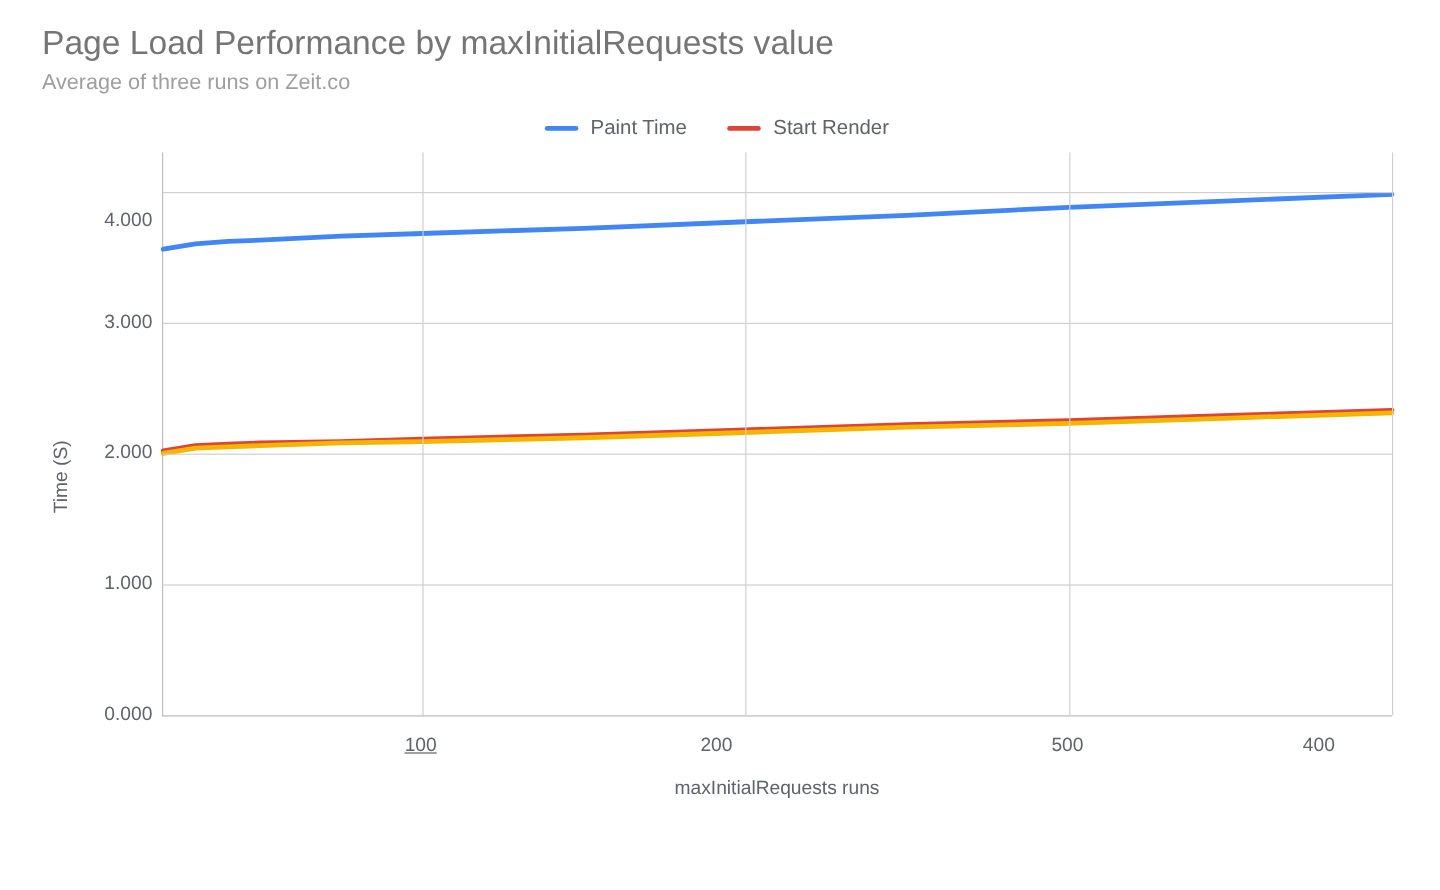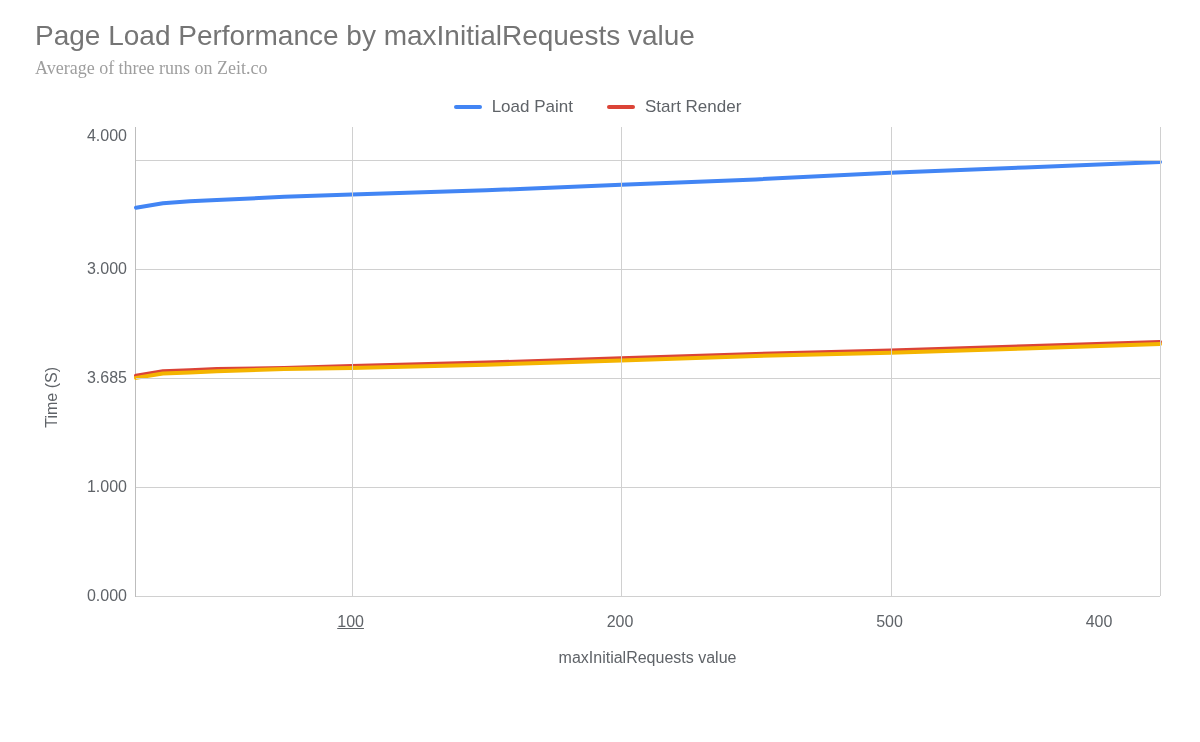--- a/index.html
+++ b/index.html
@@ -22,21 +22,20 @@
     font-size: 28px;
     color: #757575;
     font-weight: 400;
     margin: 0 0 6px 0;
   }
   .subtitle {
     font-size: 18px;
     color: #9e9e9e;
     font-weight: 400;
     margin: 0 0 18px 0;
-    font-family: Liberation Serif, serif;
   }
   .legend {
     display: flex;
     justify-content: center;
     gap: 34px;
     margin-bottom: 10px;
   }
   .legend-item {
     display: flex;
     align-items: center;
@@ -129,39 +128,39 @@
 <body>
 
 <div class="chart-wrap">
 
   <h1 class="title">Page Load Performance by maxInitialRequests value</h1>
   <div class="subtitle">Average of three runs on Zeit.co</div>
 
   <div class="legend">
     <div class="legend-item">
       <span class="legend-swatch" style="background:#4285f4"></span>
-      <span>Load Paint</span>
+      <span>Paint Time</span>
     </div>
     <div class="legend-item">
       <span class="legend-swatch" style="background:#db4437"></span>
       <span>Start Render</span>
     </div>
   </div>
 
   <div class="plot-outer">
     <div class="yaxis-label">Time (S)</div>
 
     <div class="right-col">
       <div style="display:flex; flex:1;">
         <div class="yaxis-ticks" id="yaxis-ticks" style="height: 469px;">
             <div class="yaxis-tick" style="bottom: 0px;">0.000</div>
             <div class="yaxis-tick" style="bottom: 109.07px; text-align: right;">1.000</div>
-            <div class="yaxis-tick" style="bottom: 218.14px;">3.685</div>
+            <div class="yaxis-tick" style="bottom: 218.14px;">2.000</div>
             <div class="yaxis-tick" style="bottom: 327.209px;">3.000</div>
-            <div class="yaxis-tick" style="bottom: 460px;">4.000</div>
+            <div class="yaxis-tick" style="bottom: 412px;">4.000</div>
           </div>
         <div class="plot-area" id="plot-area">
           <svg class="lines" id="lines-svg" preserveAspectRatio="none" viewBox="0 0 1024 469">
               <polyline points="0.0,80.7 26.9,76.3 53.9,74.2 80.8,73.1 148.2,69.8 215.6,67.6 350.3,63.3 485.1,57.8 619.8,52.4 754.5,45.8 889.3,40.4 1024.0,34.9" fill="none" stroke="#4285f4" stroke-width="4" stroke-linecap="round" stroke-linejoin="round"></polyline>
               <polyline points="0.0,248.7 26.9,244.3 53.9,243.2 80.8,242.1 148.2,241.0 215.6,238.9 350.3,235.6 485.1,231.2 619.8,226.9 754.5,223.6 889.3,219.2 1024.0,214.9" fill="none" stroke="#db4437" stroke-width="4" stroke-linecap="round" stroke-linejoin="round"></polyline>
               <polyline points="0.0,250.9 26.9,246.5 53.9,245.4 80.8,244.3 148.2,242.1 215.6,241.0 350.3,237.8 485.1,233.4 619.8,229.0 754.5,225.8 889.3,221.4 1024.0,217.0" fill="none" stroke="#f4b400" stroke-width="4" stroke-linecap="round" stroke-linejoin="round"></polyline>
             </svg>
         <div class="grid-h" style="top: 469px;"></div>
             <div class="grid-h" style="top: 359.93px;"></div>
             <div class="grid-h" style="top: 250.86px;"></div>
@@ -171,23 +170,23 @@
             <div class="grid-v" style="left: 485.053px;"></div>
             <div class="grid-v" style="left: 754.526px;"></div>
             <div class="grid-v" style="left: 1024px;"></div>
           </div>
       </div>
       <div style="display:flex;">
         <div style="width:70px;"></div>
         <div class="xaxis" style="flex:1;">
           <div class="xaxis-ticks" id="xaxis-ticks">
               <div class="xaxis-tick" style="left: 215.579px; text-decoration: underline;">100</div>
-              <div class="xaxis-tick" style="left: 485px;">200</div>
+              <div class="xaxis-tick" style="left: 462px;">200</div>
               <div class="xaxis-tick" style="left: 754.526px;">500</div>
               <div class="xaxis-tick" style="left: 964px;">400</div>
             </div>
-          <div class="xaxis-label">maxInitialRequests value</div>
+          <div class="xaxis-label">maxInitialRequests runs</div>
         </div>
       </div>
     </div>
   </div>
 
 </div>
 
 </body></html>

